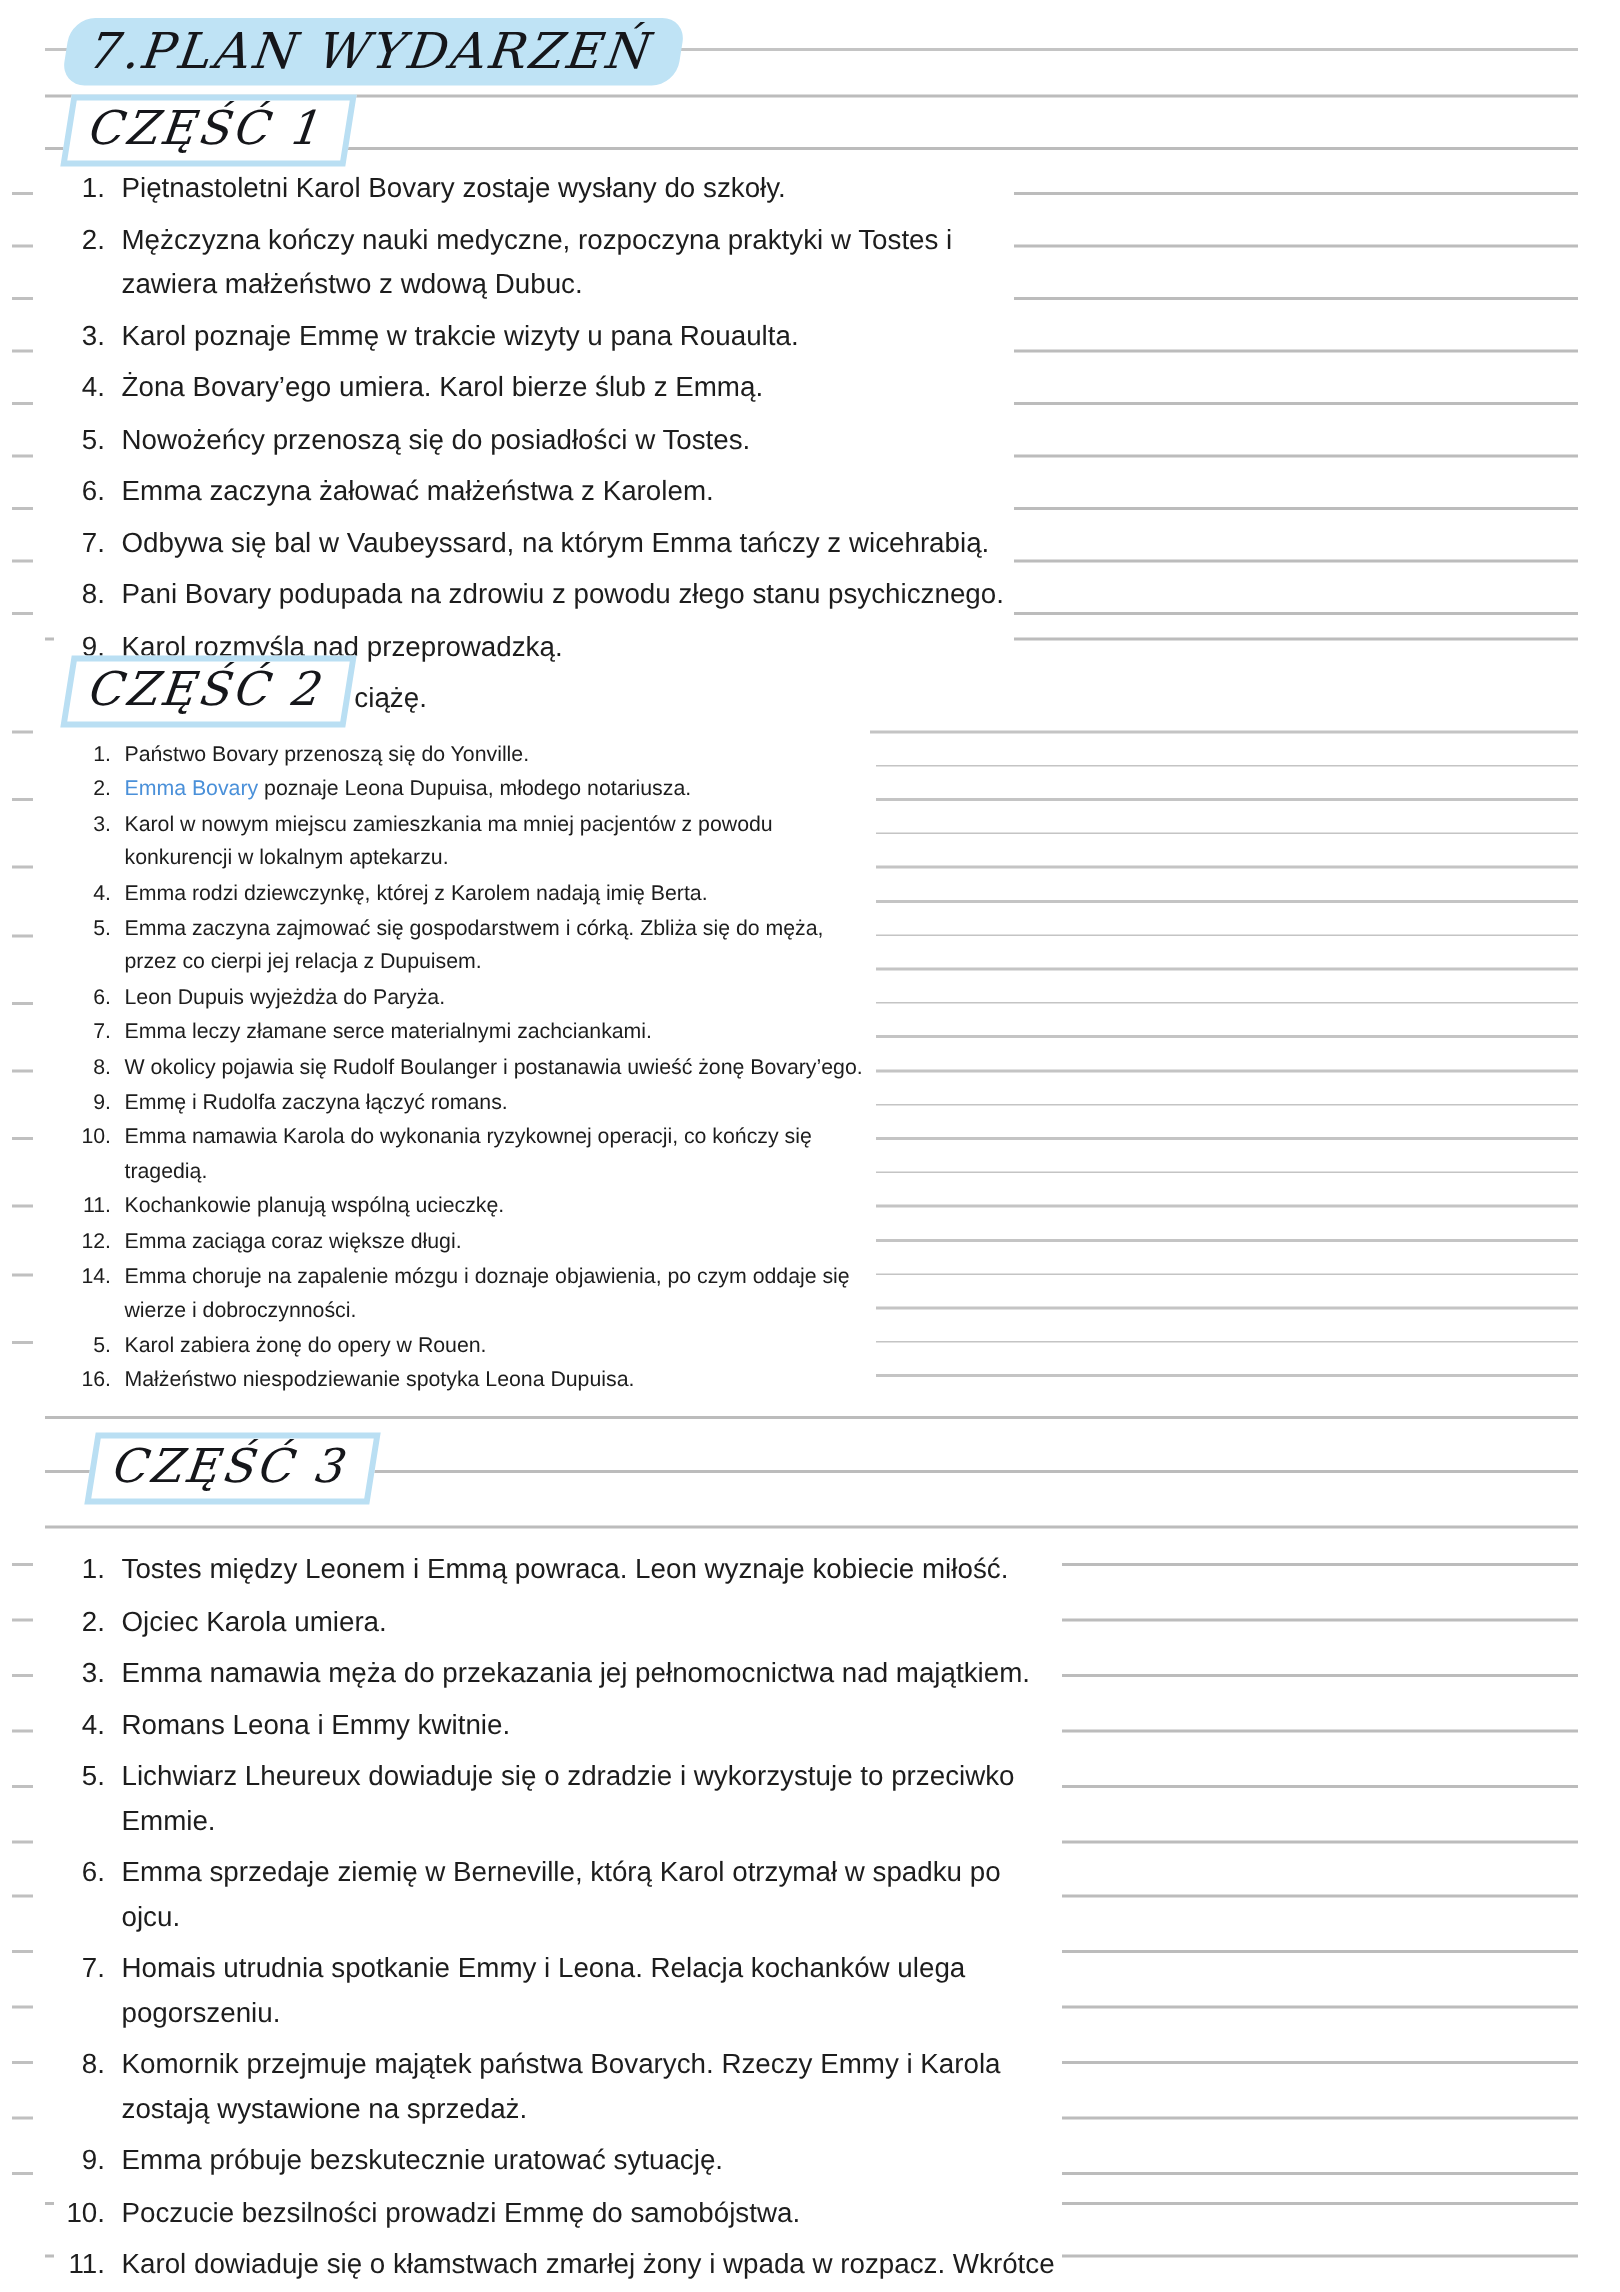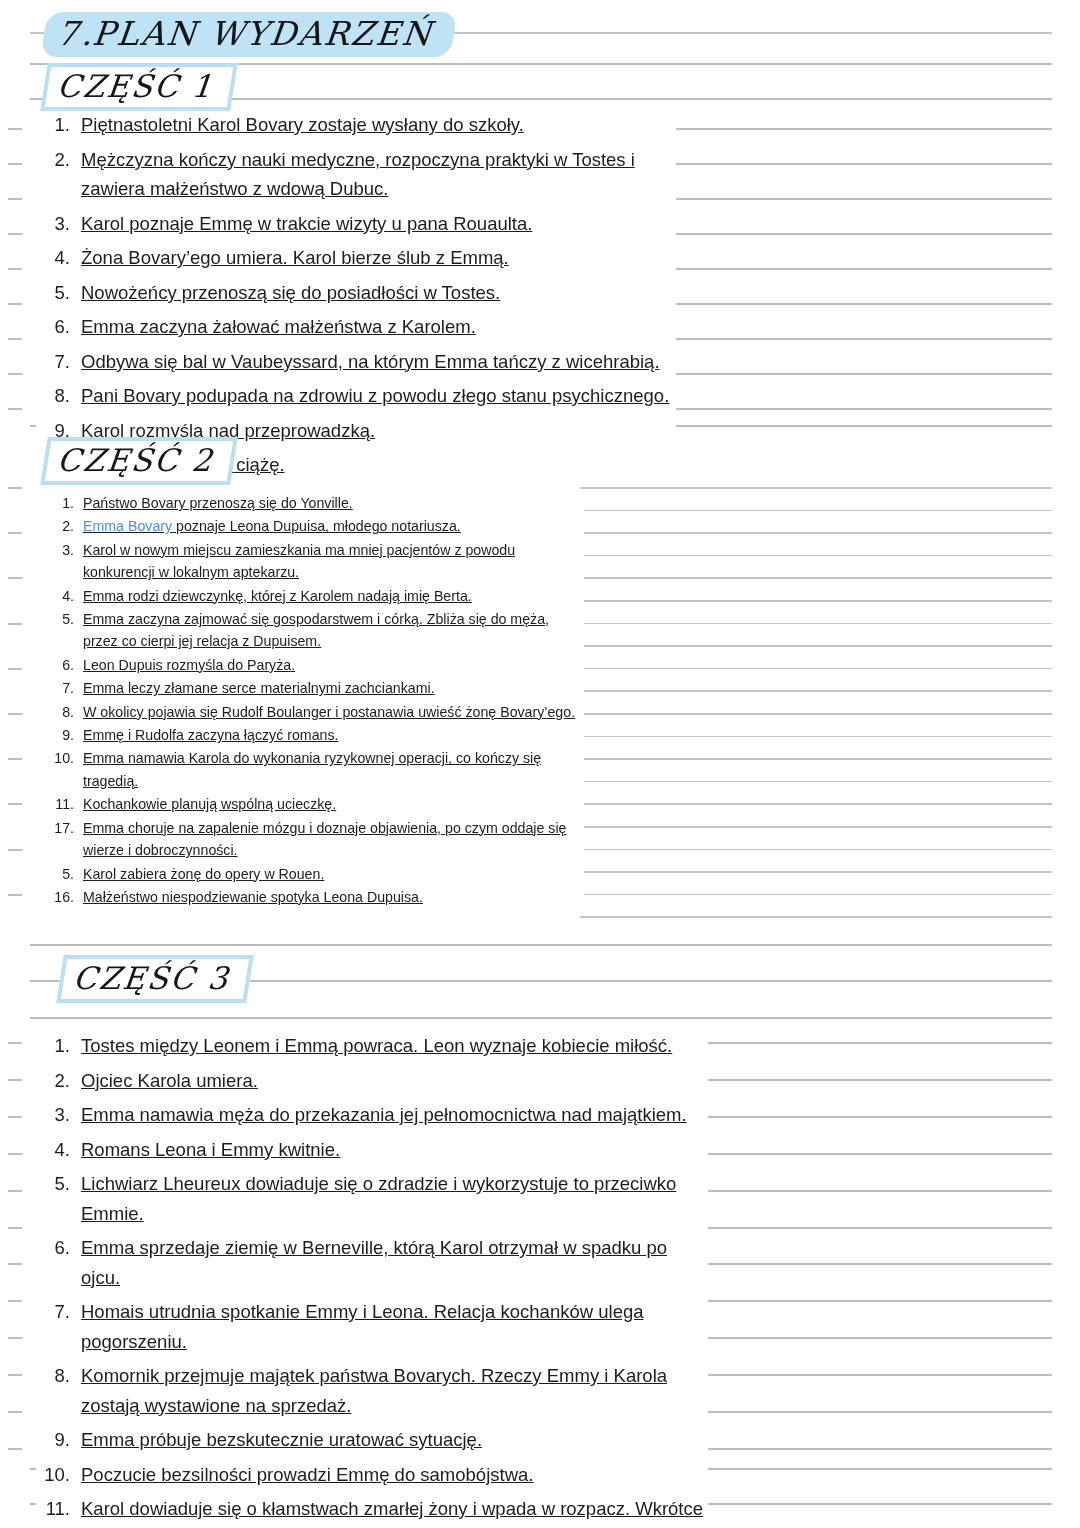--- a/index.html
+++ b/index.html
@@ -89,21 +89,20 @@
     background: #ffffff;
   }
   .num {
     flex: 0 0 auto;
     text-align: right;
     color: #1d1d1d;
   }
   .txt {
     flex: 1 1 auto;
     color: #1d1d1d;
-    text-decoration: underline;
   }
   .txt .hl { color: #4a90d9; }
 
   
   .list.big li {
     font-size: 18.5px;
     line-height: 29.5px;
     margin-bottom: 5px;
   }
   .list.big .num { width: 34px; margin-right: 11px; }
@@ -276,21 +275,21 @@
       <li>
         <div class="num">4.</div>
         <div class="txt">Emma rodzi dziewczynkę, której z Karolem nadają imię Berta.</div>
       </li>
       <li>
         <div class="num">5.</div>
         <div class="txt">Emma zaczyna zajmować się gospodarstwem i córką. Zbliża się do męża, przez co cierpi jej relacja z Dupuisem.</div>
       </li>
       <li>
         <div class="num">6.</div>
-        <div class="txt">Leon Dupuis rozmyśla do Paryża.</div>
+        <div class="txt">Leon Dupuis wyjeżdża do Paryża.</div>
       </li>
       <li>
         <div class="num">7.</div>
         <div class="txt">Emma leczy złamane serce materialnymi zachciankami.</div>
       </li>
       <li>
         <div class="num">8.</div>
         <div class="txt">W okolicy pojawia się Rudolf Boulanger i postanawia uwieść żonę Bovary’ego.</div>
       </li>
       <li>
@@ -299,21 +298,25 @@
       </li>
       <li>
         <div class="num">10.</div>
         <div class="txt">Emma namawia Karola do wykonania ryzykownej operacji, co kończy się tragedią.</div>
       </li>
       <li>
         <div class="num">11.</div>
         <div class="txt">Kochankowie planują wspólną ucieczkę.</div>
       </li>
       <li>
-        <div class="num">17.</div>
+        <div class="num">12.</div>
+        <div class="txt">Emma zaciąga coraz większe długi.</div>
+      </li>
+      <li>
+        <div class="num">14.</div>
         <div class="txt">Emma choruje na zapalenie mózgu i doznaje objawienia, po czym oddaje się wierze i dobroczynności.</div>
       </li>
       <li>
         <div class="num">5.</div>
         <div class="txt">Karol zabiera żonę do opery w Rouen.</div>
       </li>
       <li>
         <div class="num">16.</div>
         <div class="txt">Małżeństwo niespodziewanie spotyka Leona Dupuisa.</div>
       </li>

